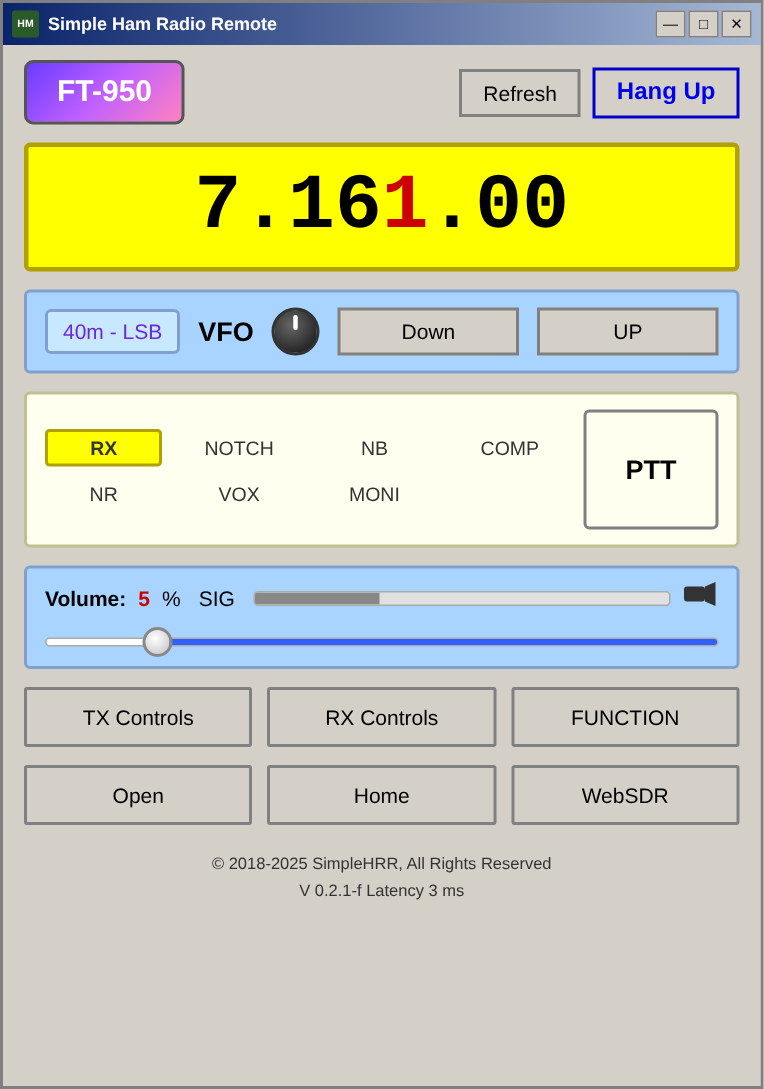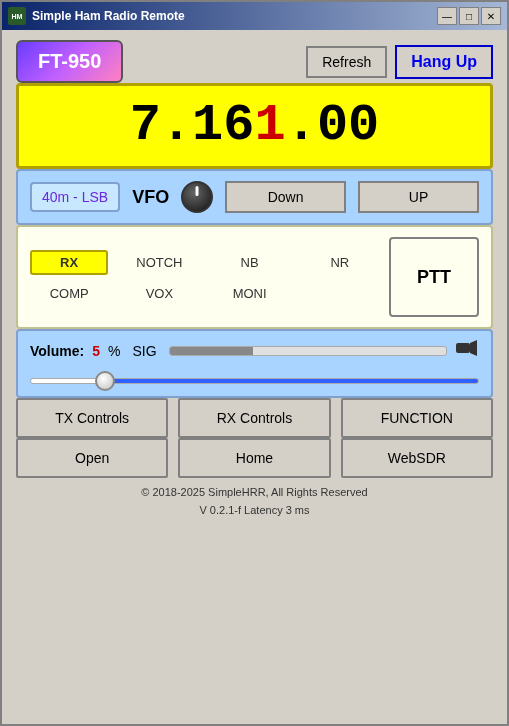--- a/index.html
+++ b/index.html
@@ -60,21 +60,21 @@
       display: flex;
       align-items: center;
       justify-content: center;
     }
     .content {
       flex: 1;
       background: #d4d0c8;
       padding: 10px 14px;
       display: flex;
       flex-direction: column;
-      gap: 0;
+      gap: 12px;
     }
     
     .top-bar {
       display: flex;
       align-items: center;
       justify-content: space-between;
     }
     .radio-model {
       background: linear-gradient(135deg, #6a3cff, #c060ff, #ff80c0);
       color: white;
@@ -358,22 +358,22 @@
       <div class="vfo-knob"></div>
       <button class="btn-nav">Down</button>
       <button class="btn-nav">UP</button>
     </div>
 
     <div class="func-bar">
       <div class="func-left">
         <button class="func-btn active">RX</button>
         <button class="func-btn">NOTCH</button>
         <button class="func-btn">NB</button>
+        <button class="func-btn">COMP</button>
         <button class="func-btn">NR</button>
-        <button class="func-btn">COMP</button>
         <button class="func-btn">VOX</button>
         <button class="func-btn">MONI</button>
       </div>
       <button class="ptt-btn">PTT</button>
     </div>
 
     <div class="volume-bar">
       <div class="volume-top">
         <span class="vol-label">Volume:</span>
         <span class="vol-value">5</span>

